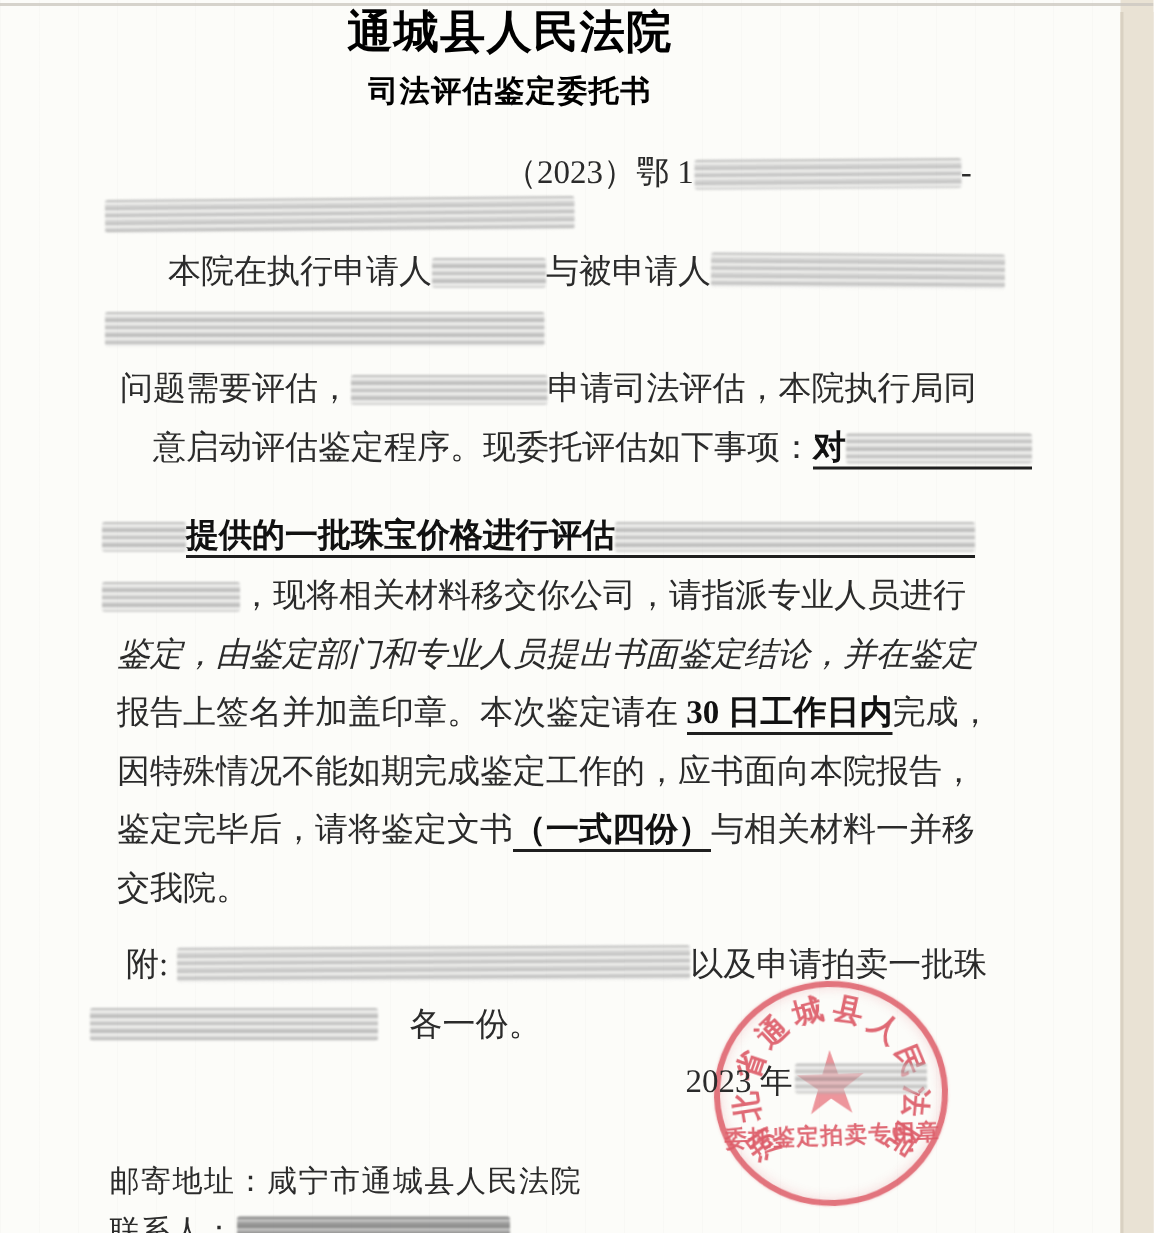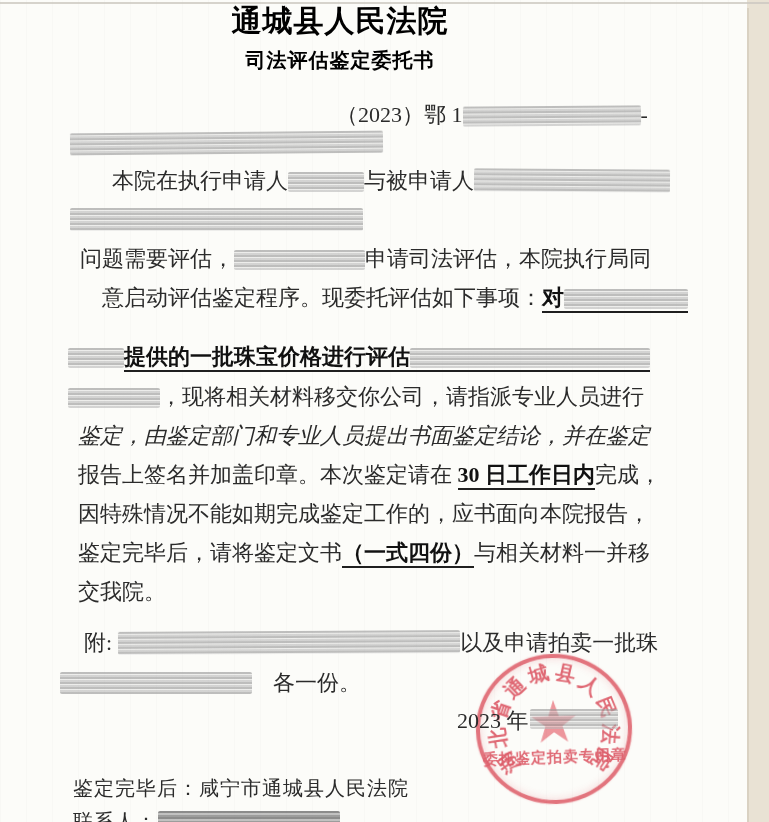--- a/index.html
+++ b/index.html
@@ -150,15 +150,15 @@
       <span style="transform: rotate(97.2222deg) translateY(-57px);">法</span>
       <span style="transform: rotate(125deg) translateY(-57px);">院</span>
     </div>
   <div class="seal-star">★</div>
   <div class="seal-bottom">委托鉴定拍卖专用章</div>
 </div>
 
 <span class="redact abs date-blur"></span>
 <div class="t line date-line" style="left:457px;top:706px;">2023 年</div>
 
-<div class="t line sm" style="left:73px;top:773px;letter-spacing:1px;">鉴定完毕后：咸宁市通城县人民法院</div>
+<div class="t line sm" style="left:73px;top:773px;letter-spacing:1px;">邮寄地址：咸宁市通城县人民法院</div>
 <div class="t line sm" style="left:73px;top:806px;letter-spacing:1px;">联系人：</div>
 <span class="redact dark abs contact-blur"></span>
 
 </body></html>

